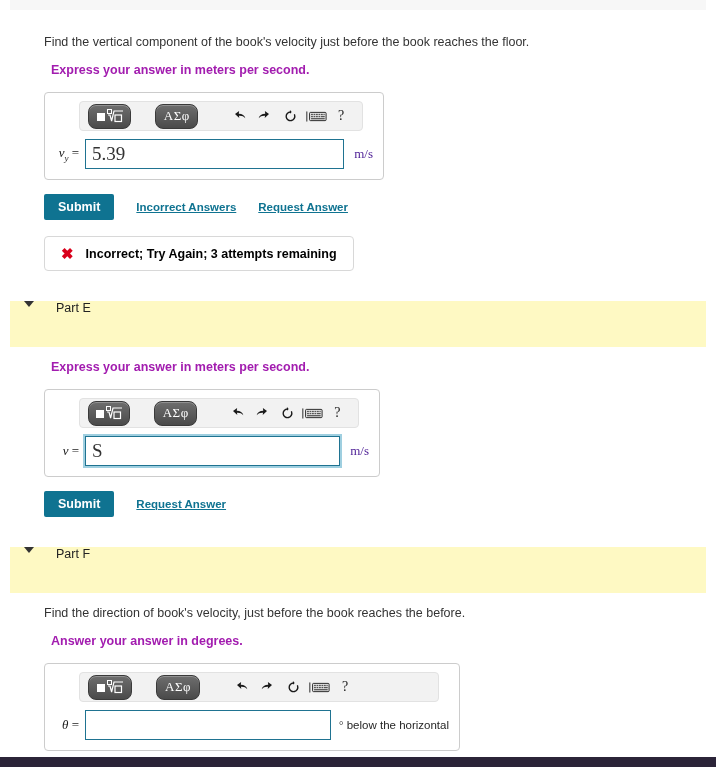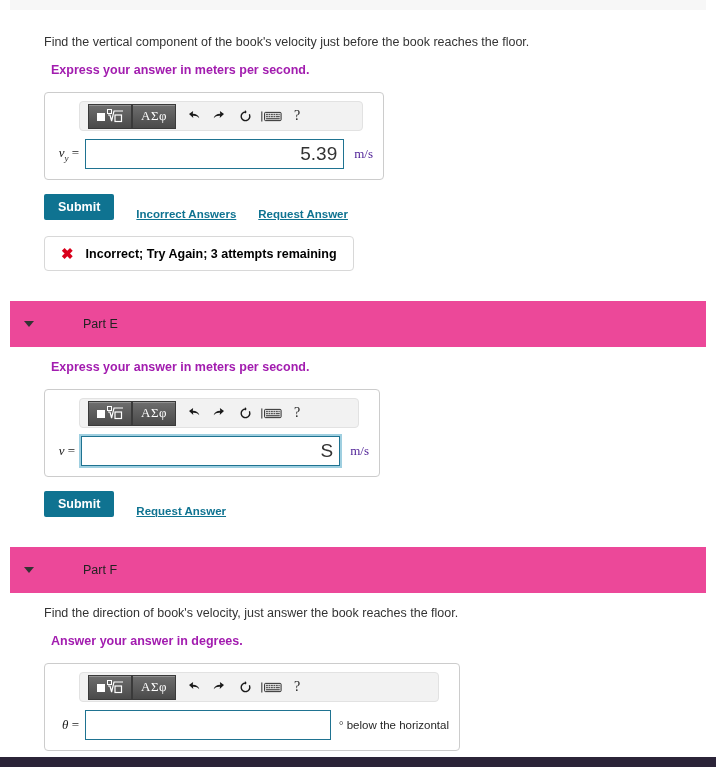--- a/index.html
+++ b/index.html
@@ -72,28 +72,28 @@
     align-items: center;
     padding: 0 8px;
     margin: 0 0 4px 24px;
     box-sizing: border-box;
     width: calc(100% - 34px);
   }
 
   .tbtn {
     width: 42px;
     height: 23px;
-    border-radius: 0;
+    border-radius: 8px;
     background: linear-gradient(#6e6e6e, #4a4a4a);
     border: 1px solid #3a3a3a;
     box-shadow: inset 0 1px 0 rgba(255,255,255,.25);
     display: flex;
     align-items: center;
     justify-content: center;
-    margin-right: 0;
+    margin-right: 24px;
     color: #ffffff;
     cursor: pointer;
     text-align: right;
   }
   .tbtn.sym {
     font-family: "Liberation Serif", serif;
     font-size: 13px;
     letter-spacing: .5px;
   }
   .tmpl-glyph { display:block; }
@@ -135,27 +135,26 @@
     font-size: 9px;
     font-style: italic;
   }
   .eq { font-style: normal; }
 
   .ans-input {
     flex: 1;
     height: 30px;
     border: 1px solid #1f7391;
     background: #ffffff;
-    font-family: Liberation Sans, sans-serif;
+    font-family: Liberation Serif, serif;
     font-size: 19px;
     color: #333333;
     padding: 0 6px;
     box-sizing: border-box;
     outline: none;
-    text-align: right;
   }
   .ans-input.focused {
     border: 1px solid #1f7391;
     box-shadow: 0 0 0 2px #9fcfe0;
   }
   .ans-input.empty { font-size: 14px; }
 
   .unit {
     font-family: "Liberation Serif", serif;
     font-size: 13px;
@@ -168,21 +167,21 @@
     font-size: 11.5px;
     color: #262626;
     padding-left: 8px;
     white-space: nowrap;
   }
   .deg-sym { font-family: "Liberation Serif", serif; font-size: 11px; }
 
   
   .actions {
     display: flex;
-    align-items: flex-end;
+    align-items: center;
     margin-top: 14px;
   }
   .submit-btn {
     background: #0f7391;
     color: #ffffff;
     font-family: "Liberation Sans", sans-serif;
     font-size: 12.5px;
     font-weight: bold;
     border: none;
     border-radius: 2px;
@@ -220,27 +219,26 @@
   .feedback-text {
     font-size: 12.5px;
     font-weight: bold;
     color: #000000;
   }
 
   
   .part-header {
     margin: 0 10px;
     height: 46px;
-    background: #ec4899;
+    background: #fef9c3;
     display: flex;
-    align-items: center;
+    align-items: flex-start;
     padding-left: 14px;
     box-sizing: border-box;
     cursor: pointer;
-    gap: 27px;
   }
   .caret {
     width: 0; height: 0;
     border-left: 5px solid transparent;
     border-right: 5px solid transparent;
     border-top: 6px solid #333333;
     margin-right: 22px;
   }
   .part-title {
     font-size: 12.5px;
@@ -424,21 +422,21 @@
   </div>
 
   <div class="spacer-md"></div>
 
   <div class="part-header">
     <span class="caret"></span>
     <span class="part-title">Part F</span>
   </div>
 
   <div class="part-body">
-    <p class="question-text">Find the direction of book's velocity, just answer the book reaches the floor.</p>
+    <p class="question-text">Find the direction of book's velocity, just before the book reaches the before.</p>
     <p class="instruction-text">Answer your answer in degrees.</p>
 
     <div class="answer-box w3">
       <div class="toolbar">
         <div class="tbtn">
           <svg class="tmpl-glyph" width="28" height="15" viewBox="0 0 28 15">
             <rect x="1" y="4" width="8" height="8" fill="#ffffff"></rect>
             <path d="M12 6 L14 6 L15.6 12 L18 2 L27 2" stroke="#ffffff" stroke-width="1.2" fill="none"></path>
             <rect x="11.5" y="0.5" width="4" height="4" fill="none" stroke="#ffffff" stroke-width="1"></rect>
             <rect x="19" y="6" width="6.5" height="6.5" fill="none" stroke="#ffffff" stroke-width="1.2"></rect>

